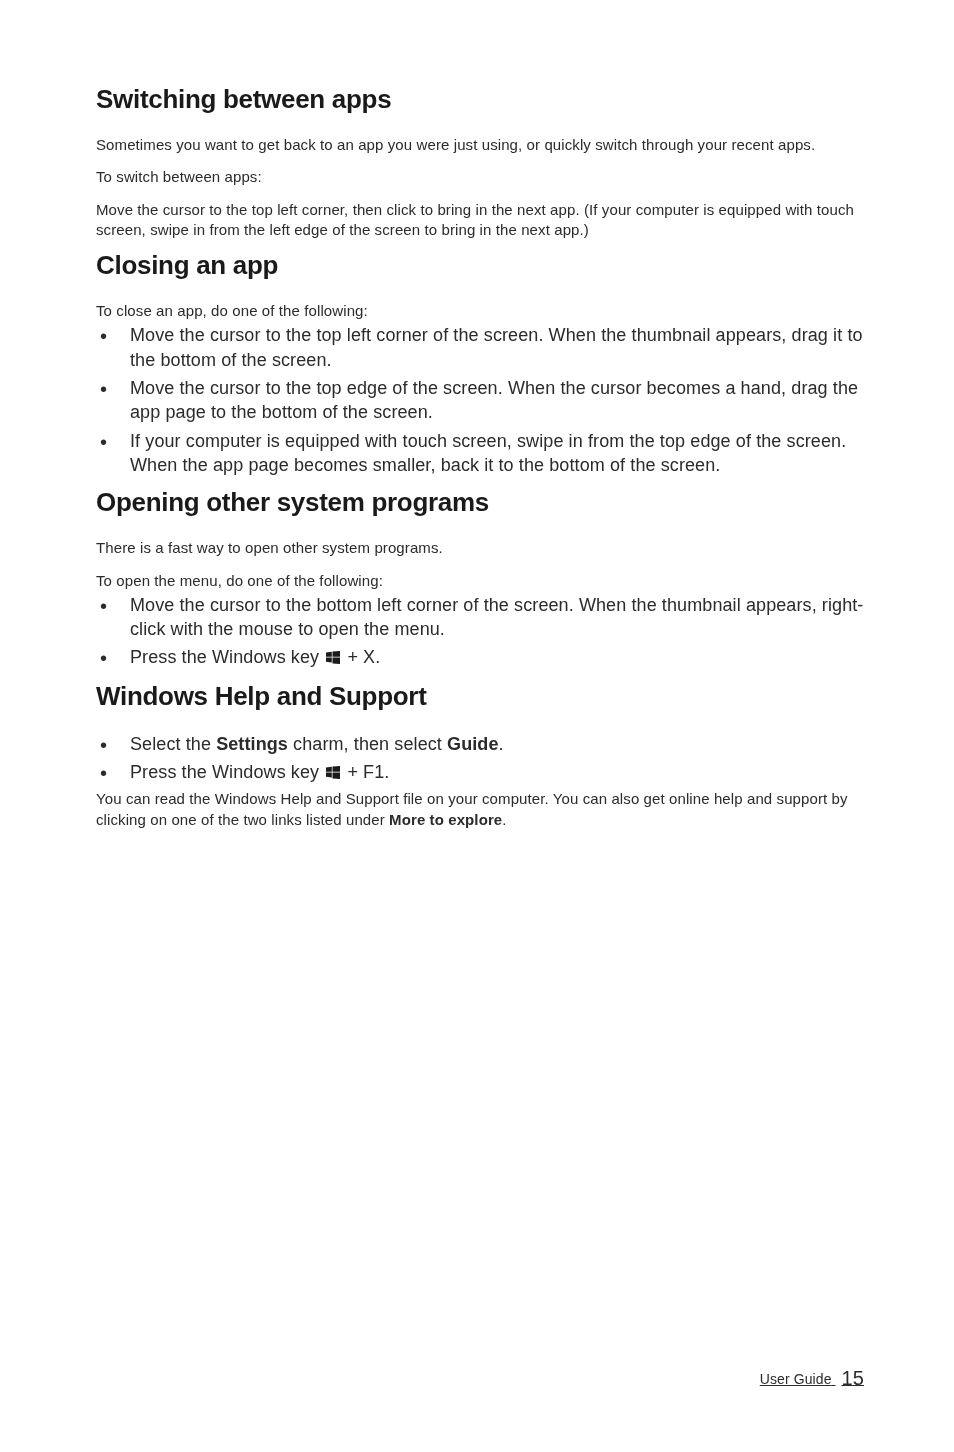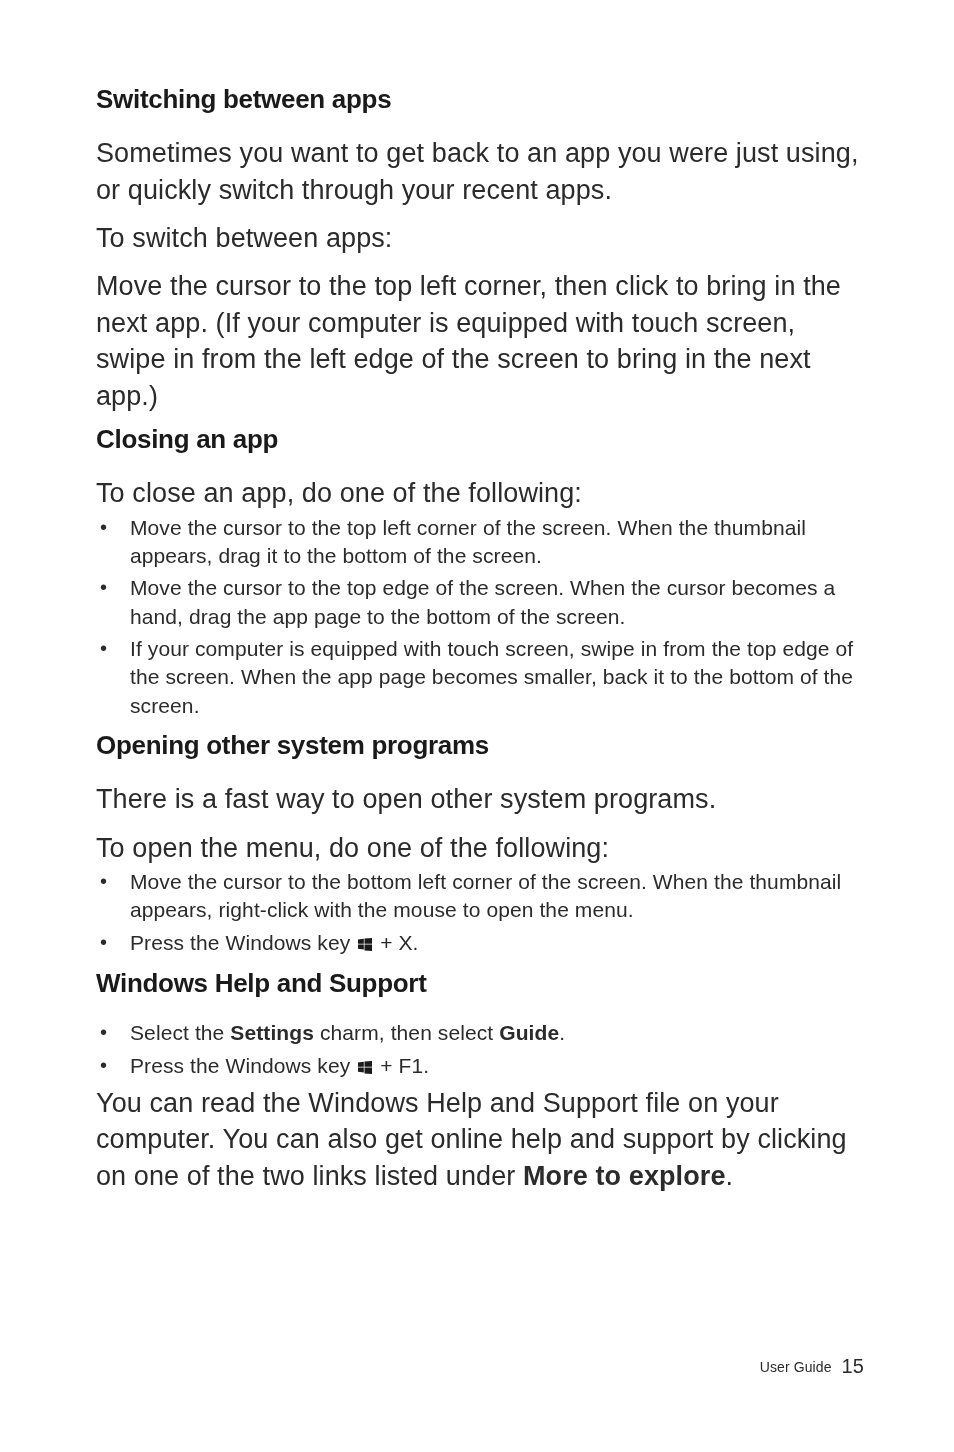--- a/index.html
+++ b/index.html
@@ -14,58 +14,59 @@
   }
   h2 {
     font-weight: 700;
     font-size: 26px;
     letter-spacing: -0.3px;
     margin-top: 24px;
     margin-bottom: 18px;
   }
   h2:first-of-type { margin-top: 0; }
   p.body {
-    font-size: 27px;
+    font-size: 15px;
     line-height: 1.35;
     color: #2b2b2b;
   }
   p.body + p.body { margin-top: 12px; }
   .section { margin-bottom: 8px; }
   ul.bullets {
     list-style: none;
     margin-top: 2px;
   }
   ul.bullets > li {
     position: relative;
     padding-left: 34px;
-    font-size: 21px;
+    font-size: 18px;
     line-height: 1.35;
     color: #2b2b2b;
     margin-bottom: 4px;
   }
   ul.bullets > li::before {
     content: "•";
     position: absolute;
     left: 4px;
     top: 0;
     font-size: 20px;
     line-height: 1.35;
   }
   .bold { font-weight: 700; }
   .win-icon {
     display: inline-block;
     vertical-align: -1px;
     margin: 0 2px 0 2px;
   }
   .footer {
     position: absolute;
-    bottom: 72px;
+    bottom: 60px;
     right: 90px;
     font-size: 14px;
     color: #2b2b2b;
+    text-decoration: underline;
   }
   .footer .pg {
     font-size: 20px;
     margin-left: 6px;
     vertical-align: -1px;
   }
 </style>
 </head>
 <body>
 

